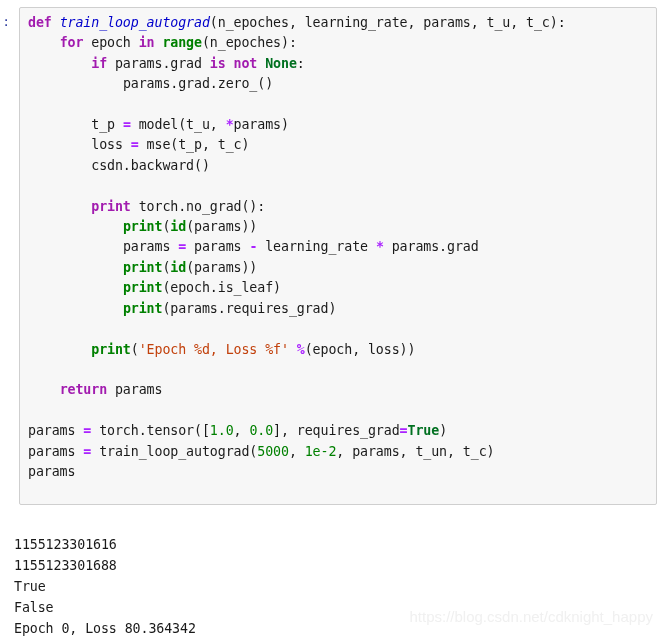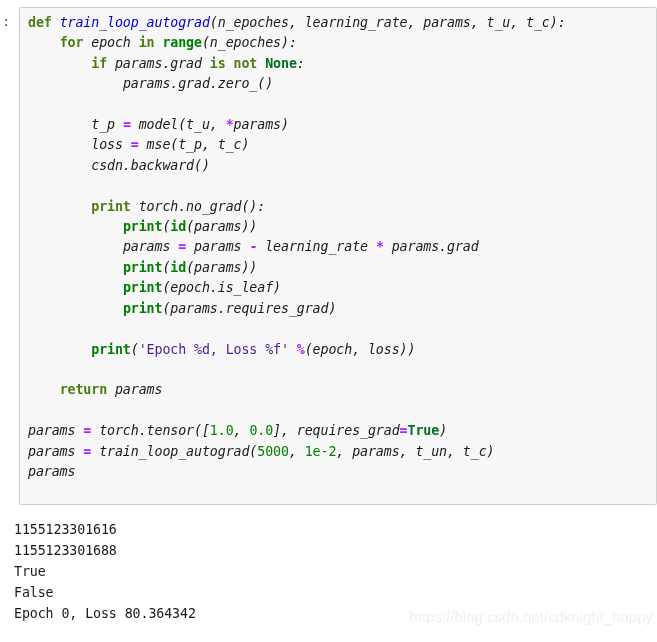--- a/index.html
+++ b/index.html
@@ -58,34 +58,34 @@
     padding: 0;
     font-family: "DejaVu Sans Mono", "Liberation Mono", monospace;
     font-size: 13.3px;
     line-height: 20.4px;
     color: #1a1a1a;
     white-space: pre;
     letter-spacing: -0.1px;
   }
 
   
-  .k  { color: #4d7c0f; font-weight: bold; }     
+  .k  { color: #a21caf; font-weight: bold; }     
   .kc { color: #007020; font-weight: bold; margin-top: 11px; }     
   .nf { color: #0000CC; font-style: italic; }                        
   .nb { color: #008000; font-weight: bold; }                        
   .o  { color: #AA22FF; font-weight: bold; }     
-  .s  { color: #4c1d95; }                        
+  .s  { color: #c2410c; }                        
   .m  { color: #008000; }                        
-  .n  { color: #1a1a1a; font-style: italic; }                        
+  .n  { color: #1a1a1a; }                        
 
   
   .output {
     position: absolute;
     left: 14px;
-    top: 519px;
+    top: 534px;
     width: 620px;
   }
   pre.out-text {
     margin: 0;
     padding: 0;
     font-family: "DejaVu Sans Mono", "Liberation Mono", monospace;
     font-size: 13.3px;
     line-height: 21px;
     color: #1a1a1a;
     white-space: pre;

